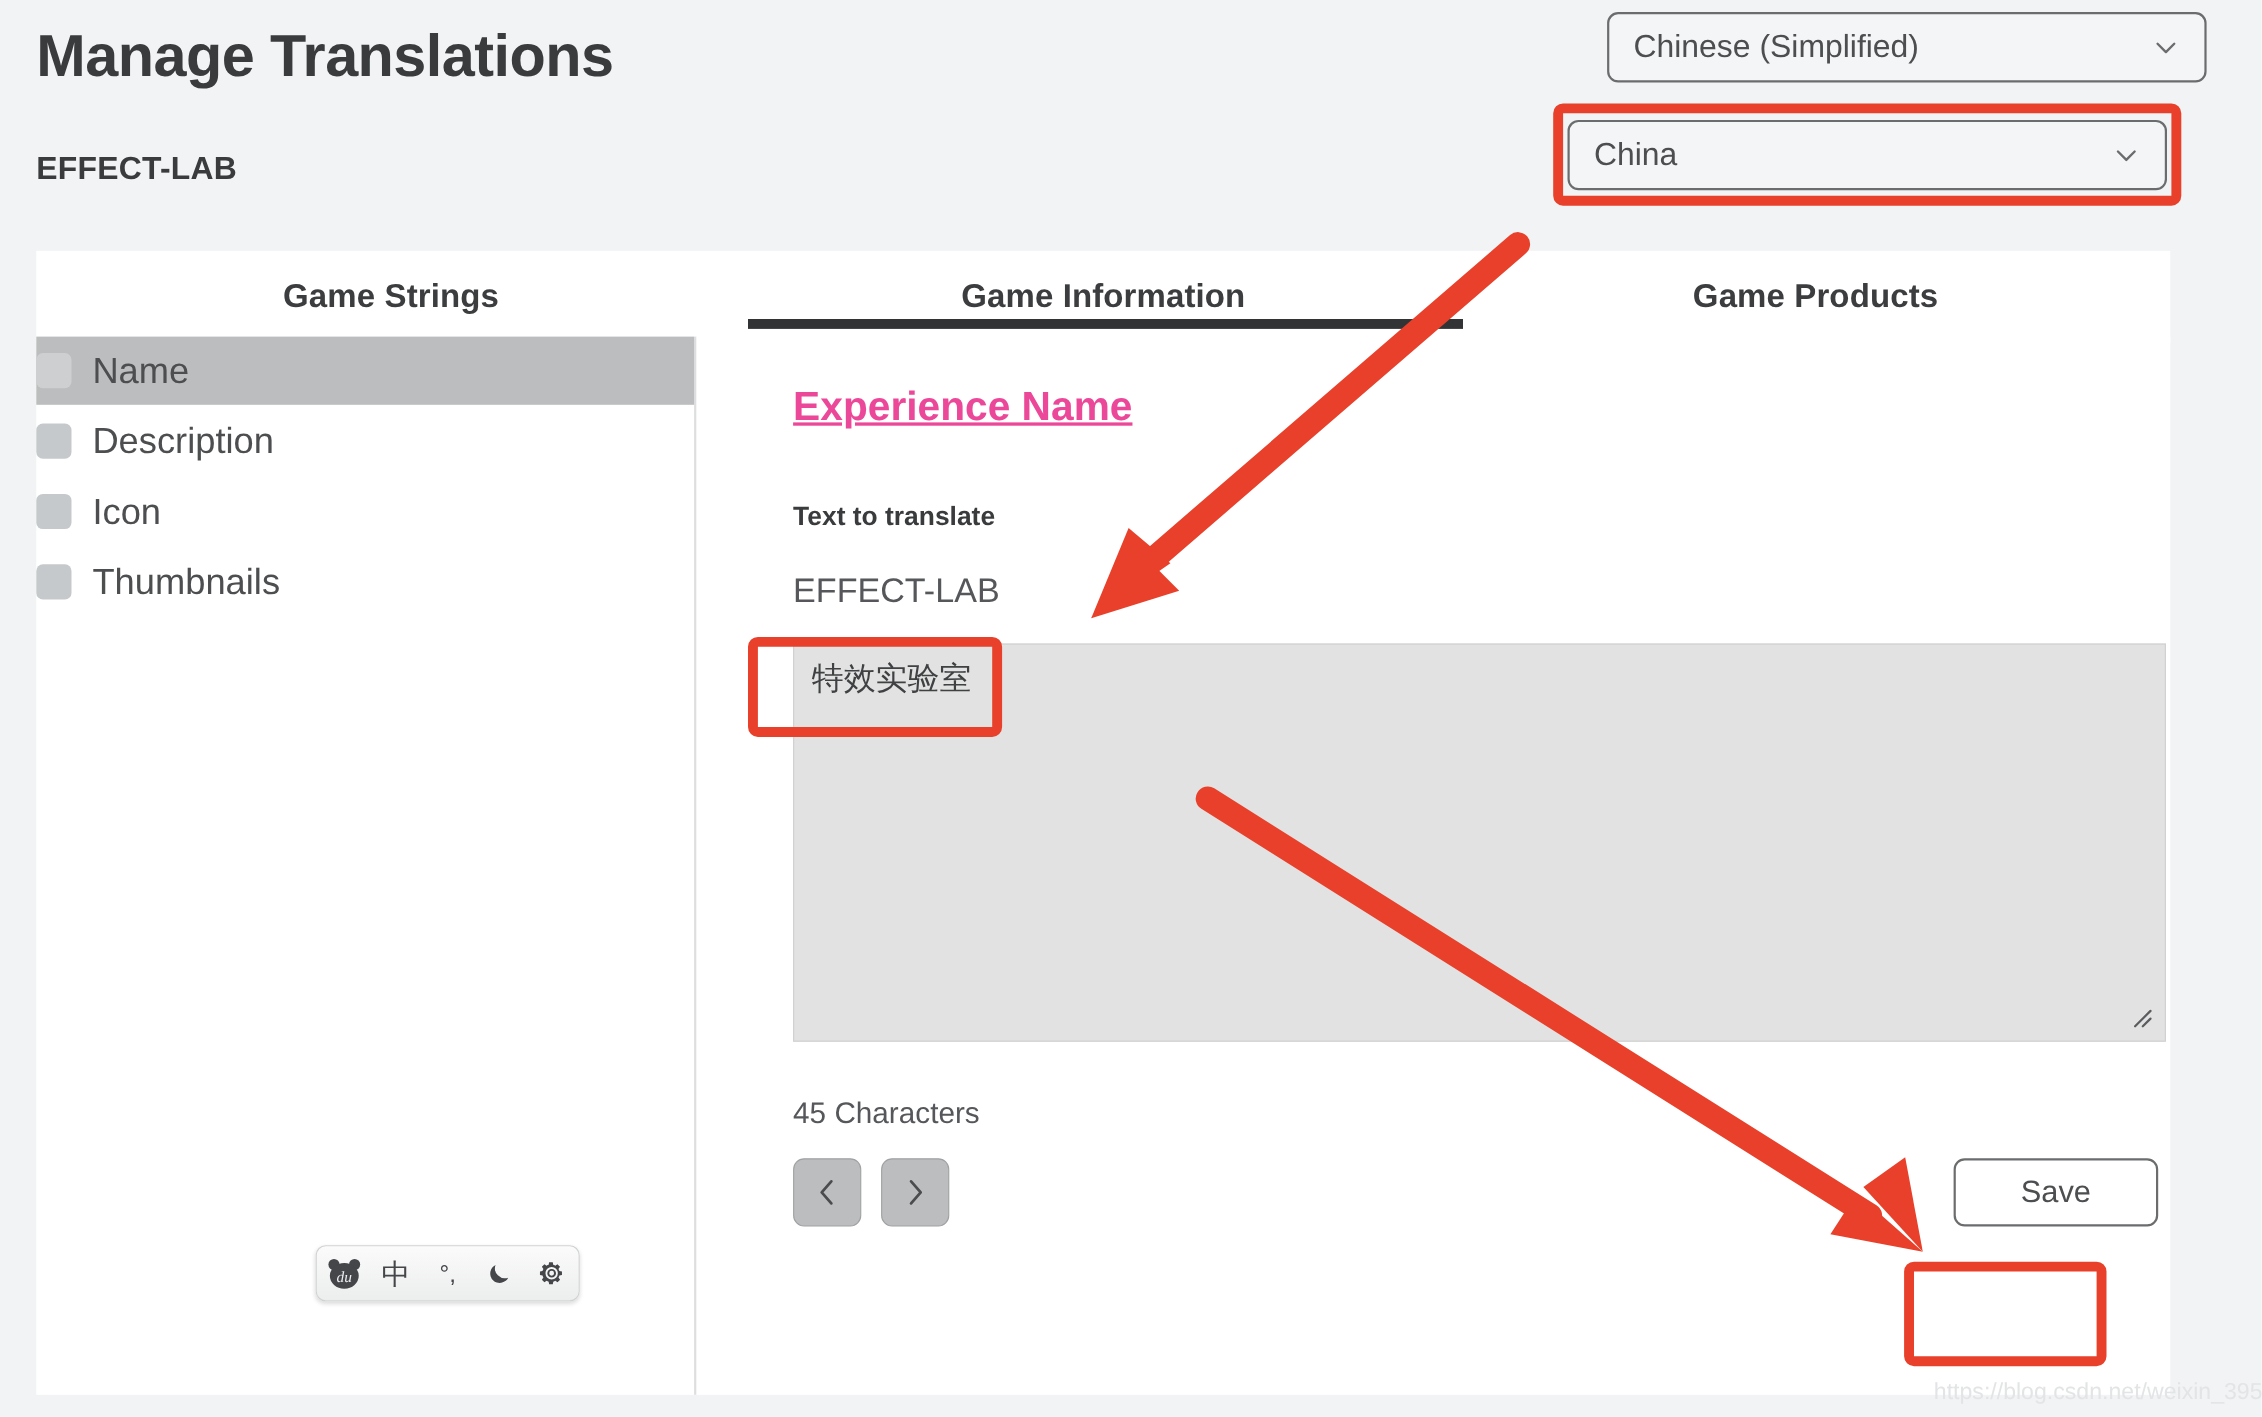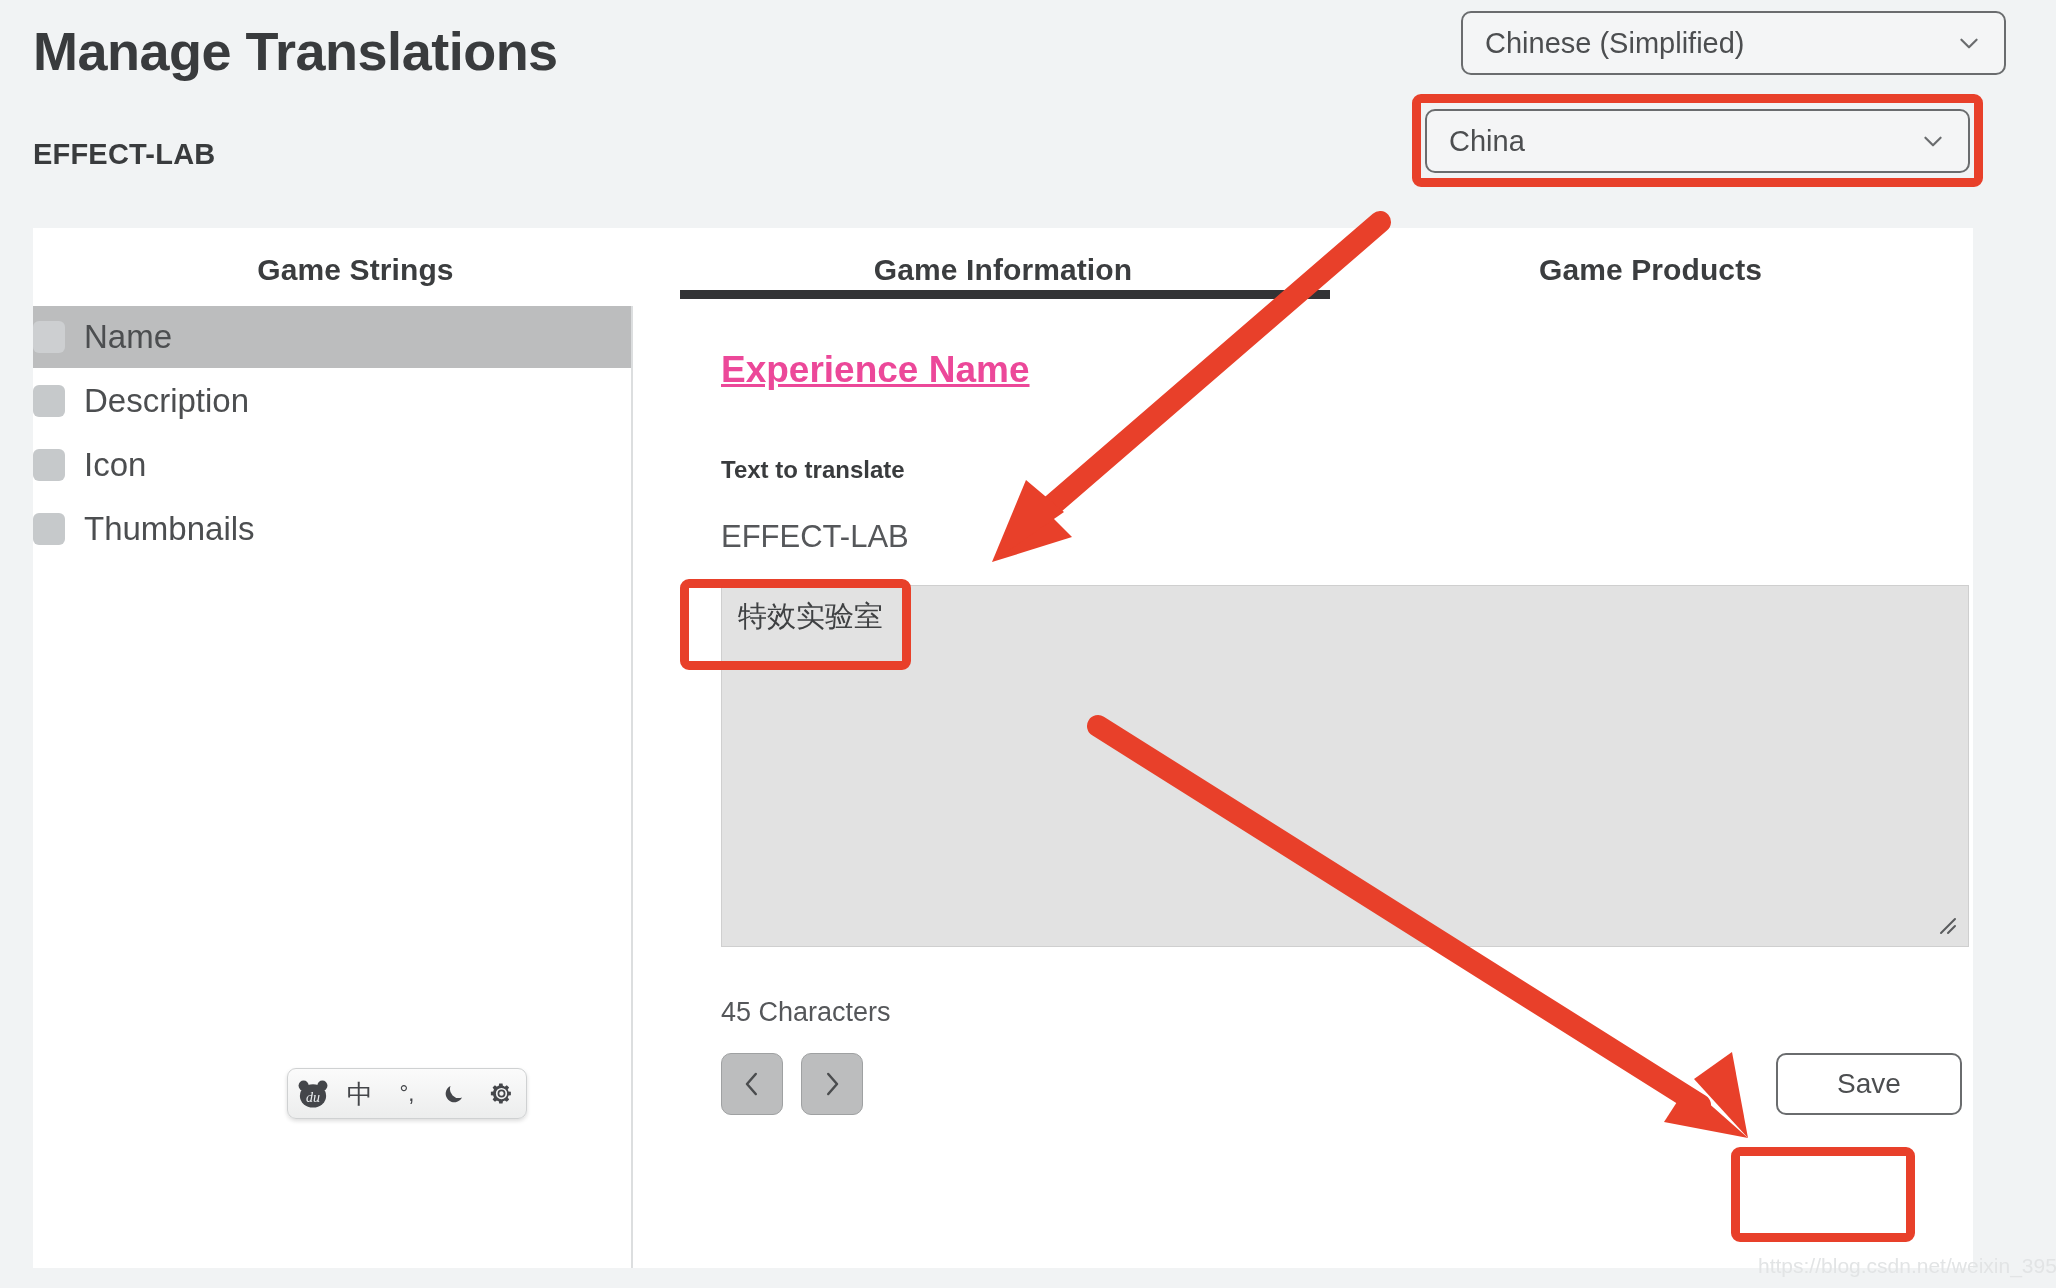--- a/index.html
+++ b/index.html
@@ -149,21 +149,21 @@
   .side-label {
     font-size: 33px;
     color: #4c4e50;
     white-space: nowrap;
   }
 
   
   .ime-bar {
     position: absolute;
     left: 287px;
-    top: 1068px;
+    top: 1132px;
     width: 240px;
     height: 51px;
     background: linear-gradient(#fbfbfb, #eceded);
     border: 1px solid #cfd1d2;
     border-radius: 9px;
     box-shadow: 0 2px 4px rgba(0,0,0,.14);
     display: flex;
     align-items: center;
     justify-content: space-around;
     padding: 0 7px;

